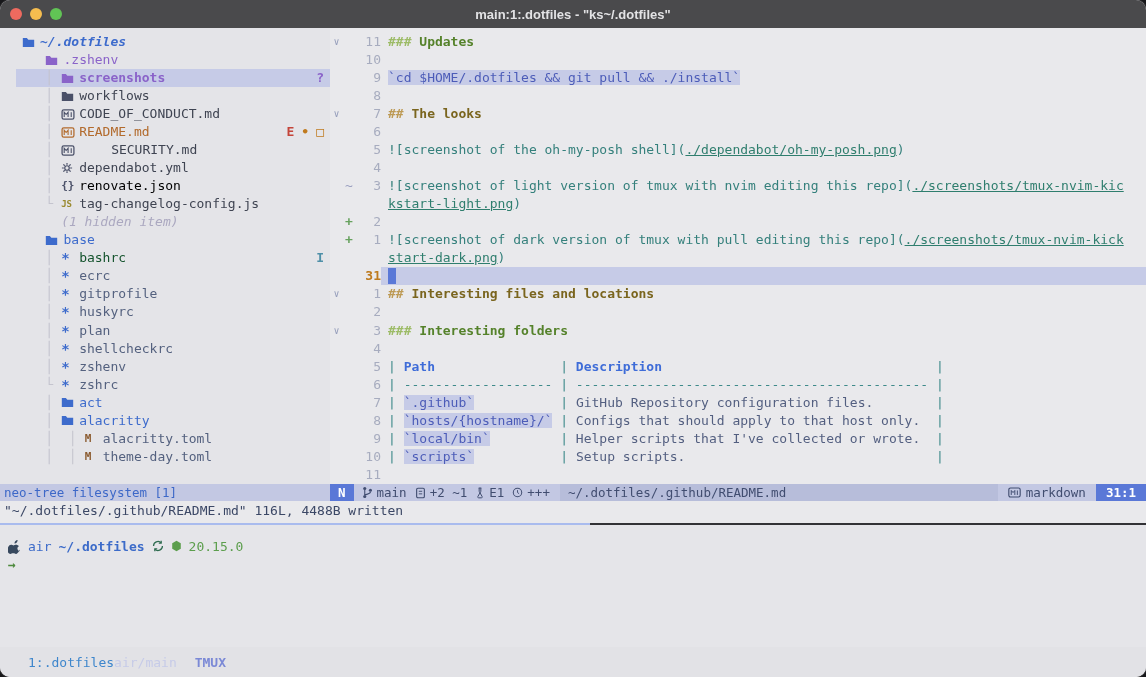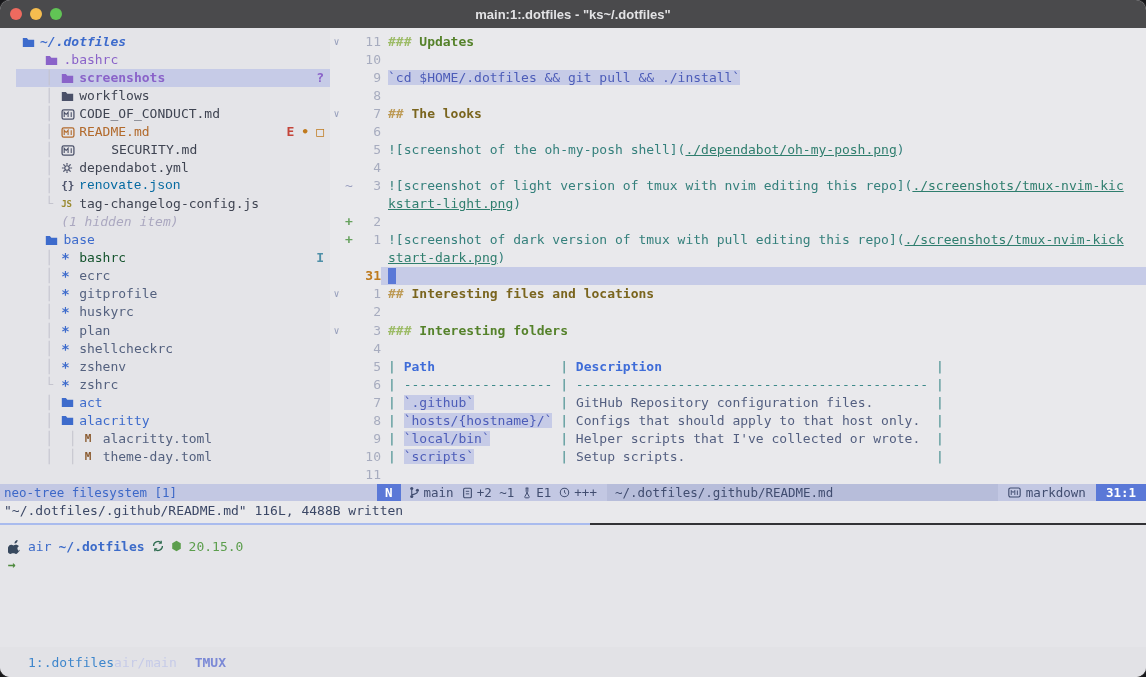--- a/index.html
+++ b/index.html
@@ -36,21 +36,21 @@
   .etext.curbg{background:#C6CBE7;}
   .cursor{position:absolute;left:7px;top:1px;width:8px;height:16px;background:#5A78D7;}
   .s-h2m{color:#BD9A55;font-weight:bold;} .s-h2{color:#7A651E;font-weight:bold;}
   .s-h3m{color:#9CBB66;font-weight:bold;} .s-h3{color:#55822B;font-weight:bold;}
   .s-code{color:#4C5CB8;background:#C6CBE7;}
   .s-md{color:#35807C;} .s-link{color:#2F7E6E;text-decoration:underline;}
   .s-th{color:#3E6CD8;font-weight:bold;} .s-desc{color:#535F80;}
   .s-pipe{color:#3E8A8A;} .s-dash{color:#3E8A8A;} .s-plain{color:#535F80;}
   
   .statusrow{display:flex;height:17px;font-size:12.5px;}
-  .treestatus{width:377px;background:#C3C8E3;color:#3D68C8;line-height:17px;padding-left:4px;box-sizing:border-box;}
+  .treestatus{width:330px;background:#C3C8E3;color:#3D68C8;line-height:17px;padding-left:4px;box-sizing:border-box;}
   .statusline{flex:1;background:#C3C8E3;display:flex;align-items:center;color:#414D70;overflow:hidden;}
   .modebadge{background:#5A78D7;color:#fff;font-weight:bold;padding:0 8px;height:17px;line-height:17px;flex:none;}
   .slseg{display:inline-flex;align-items:center;gap:4px;margin-left:8px;flex:none;}
   .slchip{flex:1;background:#B7BDDA;height:17px;line-height:17px;margin-left:10px;padding-left:8px;
     color:#414D70;overflow:hidden;white-space:nowrap;}
   .slright{display:inline-flex;align-items:center;gap:5px;padding:0 10px;flex:none;}
   .posbadge{background:#5A78D7;color:#fff;font-weight:bold;padding:0 10px;height:17px;line-height:17px;flex:none;}
   
   .cmdline{height:22px;line-height:20px;background:#E9E9EC;color:#3C4866;padding-left:4px;}
   .paneborder{height:2px;background:linear-gradient(to right,#A9BBEE 0 51.5%,#323236 51.5% 100%);}
@@ -80,21 +80,21 @@
     <div class="wtitle">main:1:.dotfiles - "ks~/.dotfiles"</div>
   </div>
 
   <div class="main">
     <div class="tree">
         <div class="trow"><span class="tguide"></span><span class="ticon"><svg width="13" height="11" viewBox="0 0 16 13">
               <path d="M1 1h5l1.8 2H15v9H1z" fill="#3D6BCC"></path>
             </svg></span><span class="tlabel root" style="color: rgb(61, 107, 204); font-weight: bold;">~/.dotfiles</span></div>
         <div class="trow"><span class="tguide">   </span><span class="ticon"><svg width="13" height="11" viewBox="0 0 16 13">
               <path d="M1 1h5l1.8 2H15v9H1z" fill="#8A63C9"></path>
-            </svg></span><span class="tlabel" style="color: rgb(138, 99, 201);">.bashrc</span></div>
+            </svg></span><span class="tlabel" style="color: rgb(138, 99, 201);">.zshenv</span></div>
         <div class="trow sel"><span class="tguide">   │ </span><span class="ticon"><svg width="13" height="11" viewBox="0 0 16 13">
               <path d="M1 1h5l1.8 2H15v9H1z" fill="#8A63C9"></path>
             </svg></span><span class="tlabel" style="color: rgb(138, 99, 201); font-weight: bold;">screenshots</span><span class="tbadges"><span style="color: rgb(138, 99, 201);">?</span></span></div>
         <div class="trow"><span class="tguide">   │ </span><span class="ticon"><svg width="13" height="11" viewBox="0 0 16 13">
               <path d="M1 1h5l1.8 2H15v9H1z" fill="#4A5068"></path>
             </svg></span><span class="tlabel" style="color: rgb(63, 68, 82);">workflows</span></div>
         <div class="trow"><span class="tguide">   │ </span><span class="ticon"><svg width="14" height="11" viewBox="0 0 16 13">
               <rect x="1" y="1" width="14" height="11" rx="2" fill="none" stroke="#4A5068" stroke-width="1.5"></rect>
               <path d="M3.5 9.5V3.8l2.3 2.7 2.3-2.7v5.7M11.8 3.8v5.7" stroke="#4A5068" stroke-width="1.3" fill="none"></path>
             </svg></span><span class="tlabel" style="color: rgb(63, 68, 82);">CODE_OF_CONDUCT.md</span></div>
@@ -105,21 +105,21 @@
         <div class="trow"><span class="tguide">   │ </span><span class="ticon"><svg width="14" height="11" viewBox="0 0 16 13">
               <rect x="1" y="1" width="14" height="11" rx="2" fill="none" stroke="#4A5068" stroke-width="1.5"></rect>
               <path d="M3.5 9.5V3.8l2.3 2.7 2.3-2.7v5.7M11.8 3.8v5.7" stroke="#4A5068" stroke-width="1.3" fill="none"></path>
             </svg></span><span class="tlabel" style="color: rgb(63, 68, 82); margin-left: 32px;">SECURITY.md</span></div>
         <div class="trow"><span class="tguide">   │ </span><span class="ticon"><svg width="12" height="12" viewBox="0 0 16 16">
               <circle cx="8" cy="8" r="3" fill="none" stroke="#4A5068" stroke-width="1.6"></circle>
               <g stroke="#4A5068" stroke-width="1.6">
                 <path d="M8 1.2v2.6M8 12.2v2.6M1.2 8h2.6M12.2 8h2.6M3.2 3.2l1.8 1.8M11 11l1.8 1.8M12.8 3.2L11 5M5 11l-1.8 1.8"></path>
               </g>
             </svg></span><span class="tlabel" style="color: rgb(63, 68, 82);">dependabot.yml</span></div>
-        <div class="trow"><span class="tguide">   │ </span><span class="ticon"><b class="ticotext" style="color:#4A5068;font-size:11px">{}</b></span><span class="tlabel" style="color: #0369a1; font-family: Liberation Mono, monospace;">renovate.json</span></div>
+        <div class="trow"><span class="tguide">   │ </span><span class="ticon"><b class="ticotext" style="color:#4A5068;font-size:11px">{}</b></span><span class="tlabel" style="color: #000000;">renovate.json</span></div>
         <div class="trow"><span class="tguide">   └ </span><span class="ticon"><b class="ticotext" style="color:#9A8A30;font-size:9px">JS</b></span><span class="tlabel" style="color: rgb(63, 68, 82);">tag-changelog-config.js</span></div>
         <div class="trow"><span class="tguide">     </span><span class="tlabel" style="color: rgb(171, 168, 192); font-style: italic;">(1 hidden item)</span></div>
         <div class="trow"><span class="tguide">   </span><span class="ticon"><svg width="13" height="11" viewBox="0 0 16 13">
               <path d="M1 1h5l1.8 2H15v9H1z" fill="#3D6BCC"></path>
             </svg></span><span class="tlabel" style="color: rgb(61, 107, 204);">base</span></div>
         <div class="trow"><span class="tguide">   │ </span><span class="ticon"><b class="ticotext" style="color:#3D6BCC;font-size:14px">*</b></span><span class="tlabel" style="color: #14532d;">bashrc</span><span class="tbadges"><span style="color: rgb(78, 143, 168);">I</span></span></div>
         <div class="trow"><span class="tguide">   │ </span><span class="ticon"><b class="ticotext" style="color:#3D6BCC;font-size:14px">*</b></span><span class="tlabel" style="color: rgb(84, 97, 127);">ecrc</span></div>
         <div class="trow"><span class="tguide">   │ </span><span class="ticon"><b class="ticotext" style="color:#3D6BCC;font-size:14px">*</b></span><span class="tlabel" style="color: rgb(84, 97, 127);">gitprofile</span></div>
         <div class="trow"><span class="tguide">   │ </span><span class="ticon"><b class="ticotext" style="color:#3D6BCC;font-size:14px">*</b></span><span class="tlabel" style="color: rgb(84, 97, 127);">huskyrc</span></div>
         <div class="trow"><span class="tguide">   │ </span><span class="ticon"><b class="ticotext" style="color:#3D6BCC;font-size:14px">*</b></span><span class="tlabel" style="color: rgb(84, 97, 127);">plan</span></div>

